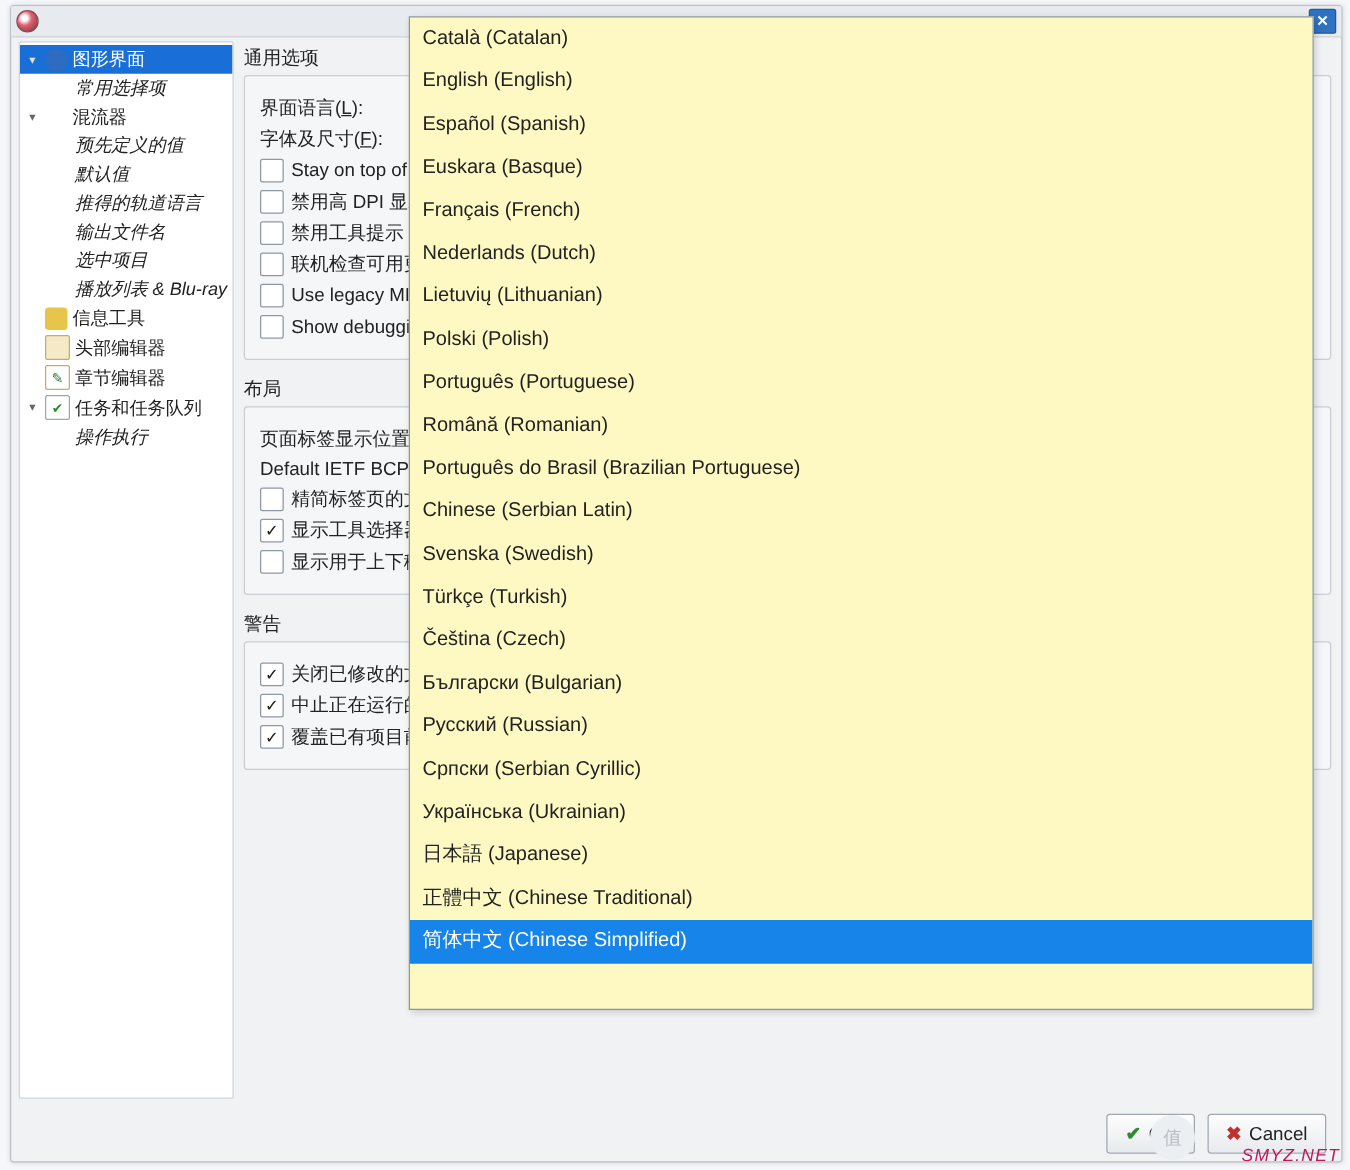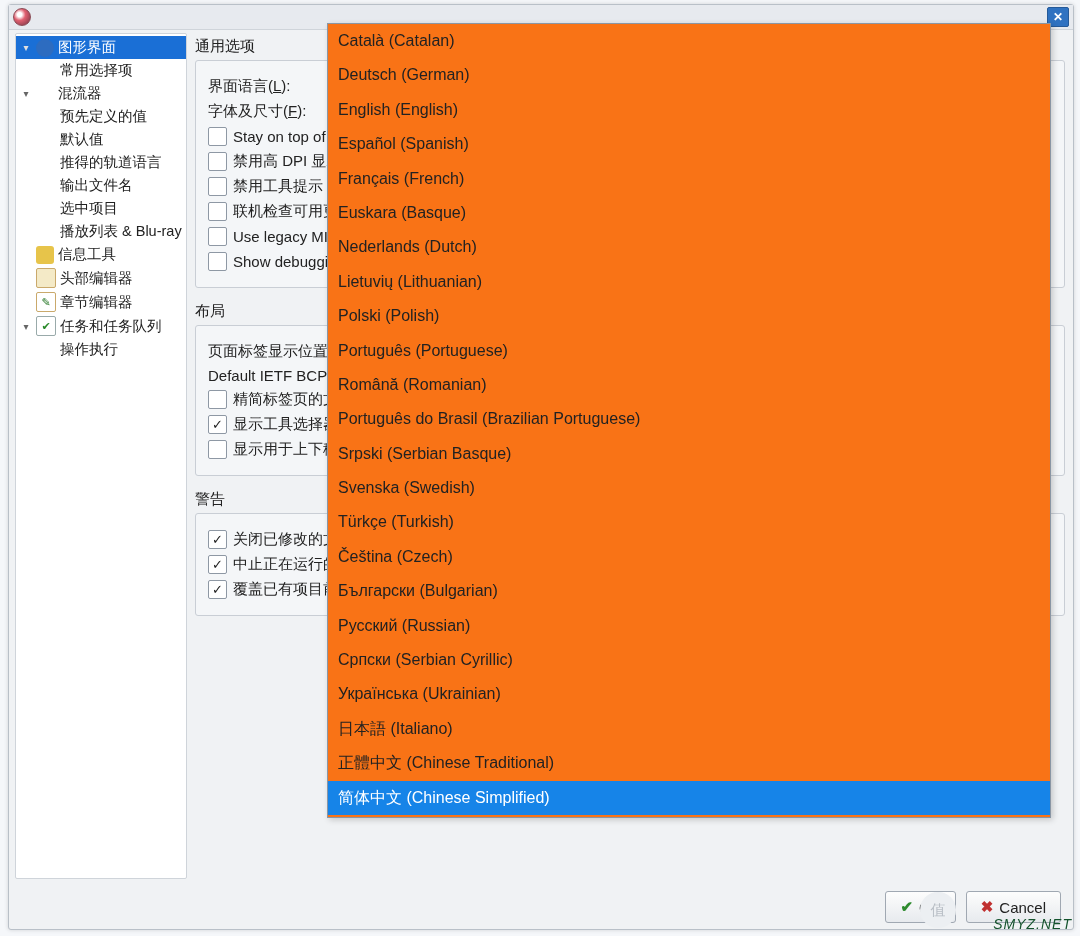--- a/index.html
+++ b/index.html
@@ -65,21 +65,21 @@
     white-space: nowrap;
     display: flex; align-items: center;
     gap: 4px;
     cursor: default;
     font-size: 14.5px;
   }
   .tree li.selected {
     background: #1a6fd6;
     color: #fff;
   }
-  .tree li.child { padding-left: 44px; }
+  .tree li.child { padding-left: 44px; font-style: italic; }
   .tree li.top   { padding-left: 4px; }
   .tree .arrow {
     width: 12px; display: inline-block;
     color: #666; font-size: 10px; text-align: center;
   }
   .tree li.selected .arrow { color: #e0e0e0; }
   .tree .t-icon {
     width: 18px; height: 18px;
     display: inline-flex; align-items: center; justify-content: center;
     font-size: 13px;
@@ -141,42 +141,42 @@
     display: flex; align-items: center; gap: 6px;
     cursor: pointer;
     font-size: 15px;
   }
   .btn .glyph-ok { color:#2e8b2e; font-weight:bold;}
   .btn .glyph-cancel { color:#c03030; font-weight:bold;}
 
   
   .dropdown {
     position: absolute;
-    left: 318px; top: 18px;
+    left: 318px; top: 8px;
     width: 722px; height: 793px;
-    background: #f97316;
+    background: #fef9c3;
     border: 1px solid #8a96a4;
     box-shadow: 2px 2px 6px rgba(0,0,0,.18);
     overflow: hidden;
     z-index: 10;
   }
   .dropdown .item {
     padding: 6px 10px;
     font-size: 16px;
     cursor: pointer;
     line-height: 1.4;
   }
   .dropdown .item.selected {
     background: #1684e8;
     color: #fff;
   }
 
   .watermark {
     position:absolute; right:8px; bottom:4px;
-    font-size:14px; color:#14532d; letter-spacing:1px;
+    font-size:14px; color:#be185d; letter-spacing:1px;
     font-style:italic;
     z-index: 20;
   }
   .wm-circle{
     position:absolute; right:124px; bottom:8px;
     width:36px; height:36px; border-radius:50%;
     background:#eceff2; color:#b8bec5;
     display:flex; align-items:center; justify-content:center;
     font-size:15px; z-index:20;
   }
@@ -336,40 +336,39 @@
       <span>OK</span>
     </div>
     <div class="btn">
       <span class="glyph-cancel">✖</span>
       <span>Cancel</span>
     </div>
   </div>
 
   <div class="dropdown" id="lang-dropdown">
       <div class="item">Català (Catalan)</div>
-      <div class="item">Deutsch (German)</div>
       <div class="item">English (English)</div>
       <div class="item">Español (Spanish)</div>
+      <div class="item">Euskara (Basque)</div>
       <div class="item">Français (French)</div>
-      <div class="item">Euskara (Basque)</div>
       <div class="item">Nederlands (Dutch)</div>
       <div class="item">Lietuvių (Lithuanian)</div>
       <div class="item">Polski (Polish)</div>
       <div class="item">Português (Portuguese)</div>
       <div class="item">Română (Romanian)</div>
       <div class="item">Português do Brasil (Brazilian Portuguese)</div>
-      <div class="item">Srpski (Serbian Basque)</div>
+      <div class="item">Chinese (Serbian Latin)</div>
       <div class="item">Svenska (Swedish)</div>
       <div class="item">Türkçe (Turkish)</div>
       <div class="item">Čeština (Czech)</div>
       <div class="item">Български (Bulgarian)</div>
       <div class="item">Русский (Russian)</div>
       <div class="item">Српски (Serbian Cyrillic)</div>
       <div class="item">Українська (Ukrainian)</div>
-      <div class="item">日本語 (Italiano)</div>
+      <div class="item">日本語 (Japanese)</div>
       <div class="item">正體中文 (Chinese Traditional)</div>
       <div class="item selected">简体中文 (Chinese Simplified)</div>
     </div>
 
 </div>
 
 <div class="wm-circle">值</div>
 <div class="watermark">SMYZ.NET</div>
 
 </body></html>

